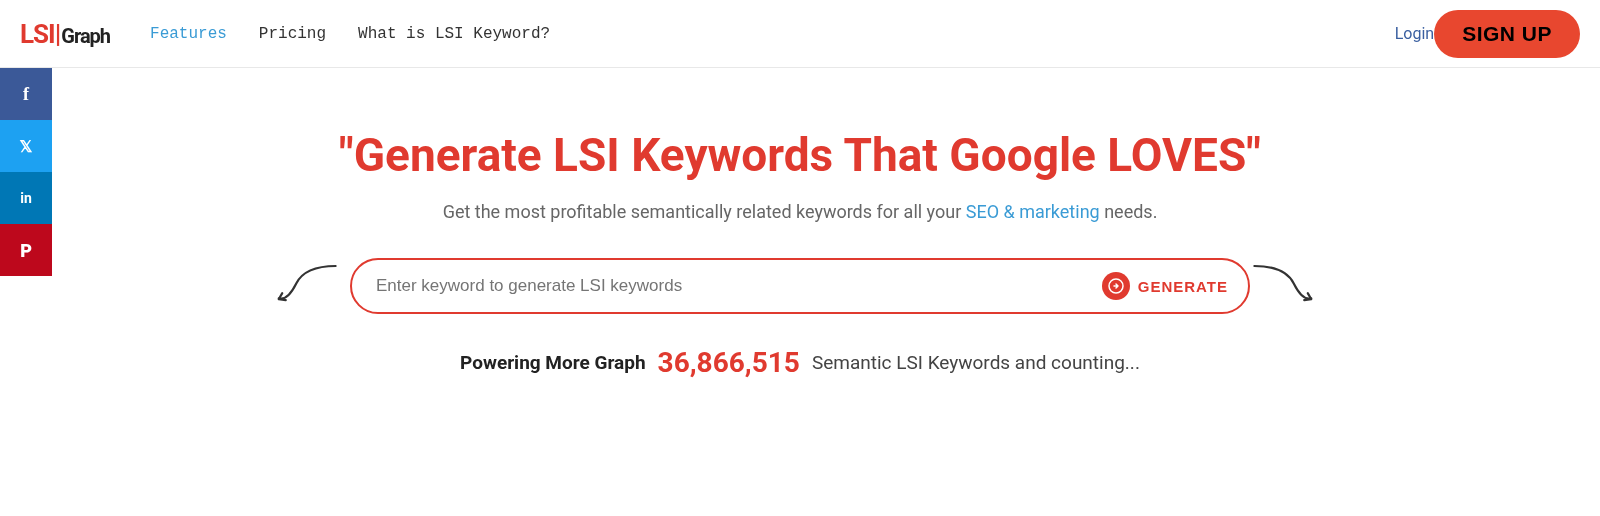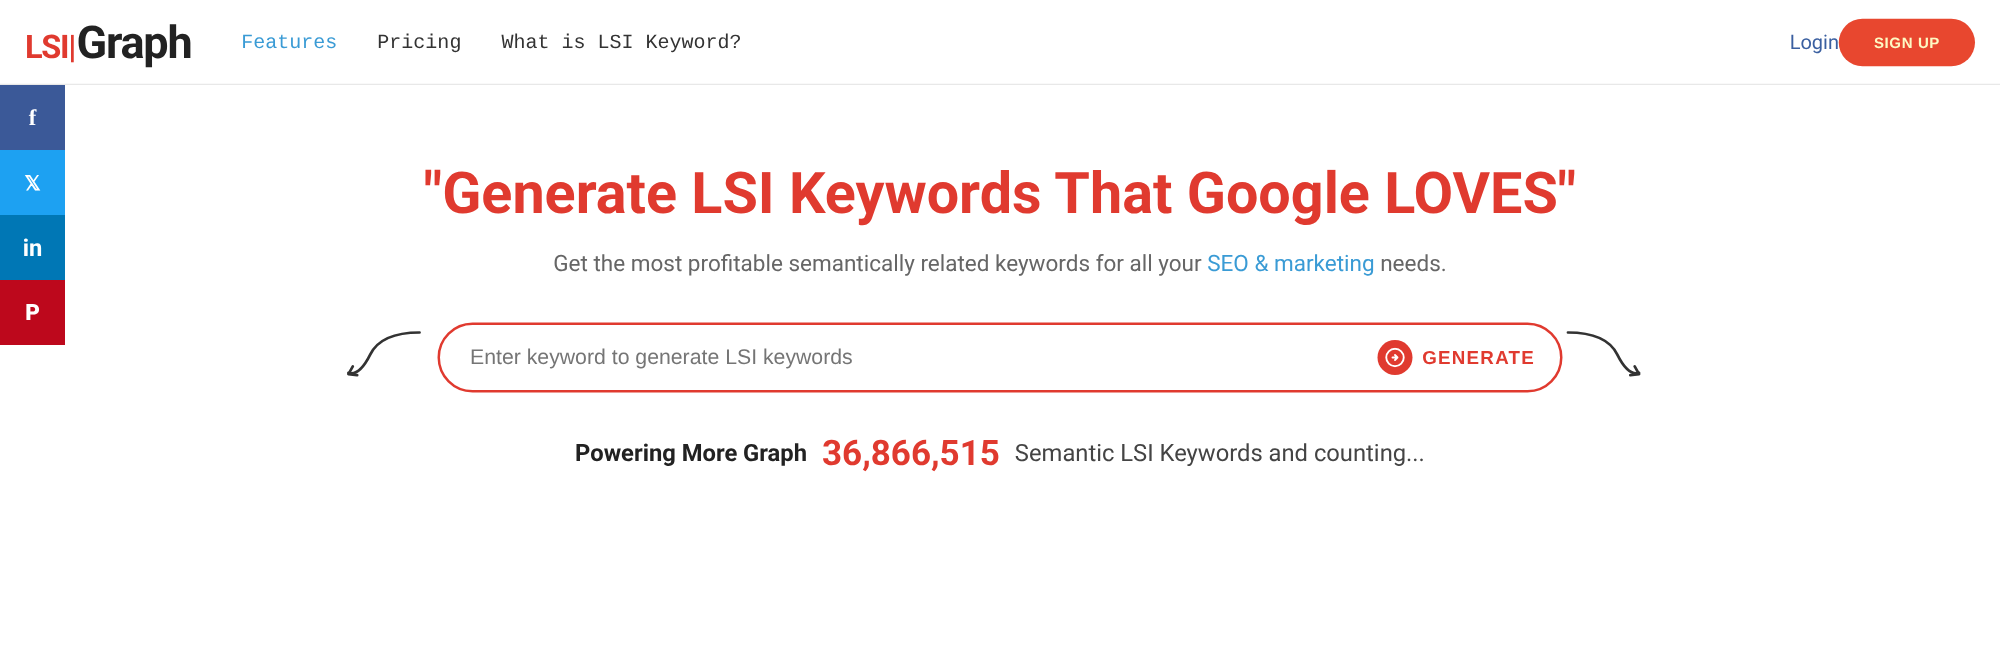--- a/index.html
+++ b/index.html
@@ -35,21 +35,21 @@
     }
 
     .logo-lsi {
       font-size: 26px;
       font-weight: 700;
       color: #e03a2f;
       letter-spacing: -1px;
     }
 
     .logo-graph {
-      font-size: 36px;
+      font-size: 20px;
       font-weight: 700;
       color: #222;
       letter-spacing: -1px;
     }
 
     .nav-links {
       display: flex;
       align-items: center;
       gap: 32px;
       flex: 1;
@@ -74,25 +74,25 @@
 
     .login-link {
       text-decoration: none;
       font-size: 16px;
       color: #3a5fa0;
       font-weight: 400;
     }
 
     .signup-btn {
       background: #e8472f;
-      color: #fef9c3;
+      color: #000000;
       border: none;
       border-radius: 30px;
       padding: 12px 28px;
-      font-size: 12px;
+      font-size: 21px;
       font-weight: 700;
       cursor: pointer;
       letter-spacing: 0.5px;
     }
 
     
     .social-sidebar {
       position: absolute;
       left: 0;
       top: 68px;
@@ -272,21 +272,21 @@
 </nav>
 
 <div class="social-sidebar">
   <div class="social-btn social-facebook">
     <span style="font-size:18px;font-weight:900;font-family:serif;">f</span>
   </div>
   <div class="social-btn social-twitter">
     <span style="font-size:16px;font-weight:700;">𝕏</span>
   </div>
   <div class="social-btn social-linkedin">
-    <span style="font-size:19px;font-weight:700;">in</span>
+    <span style="font-size:14px;font-weight:700;">in</span>
   </div>
   <div class="social-btn social-pinterest">
     <span style="font-size:18px;font-weight:900;">P</span>
   </div>
 </div>
 
 <div class="main-content">
   <h1 class="hero-headline">"Generate LSI Keywords That Google LOVES"</h1>
 
   <p class="hero-subheadline">

